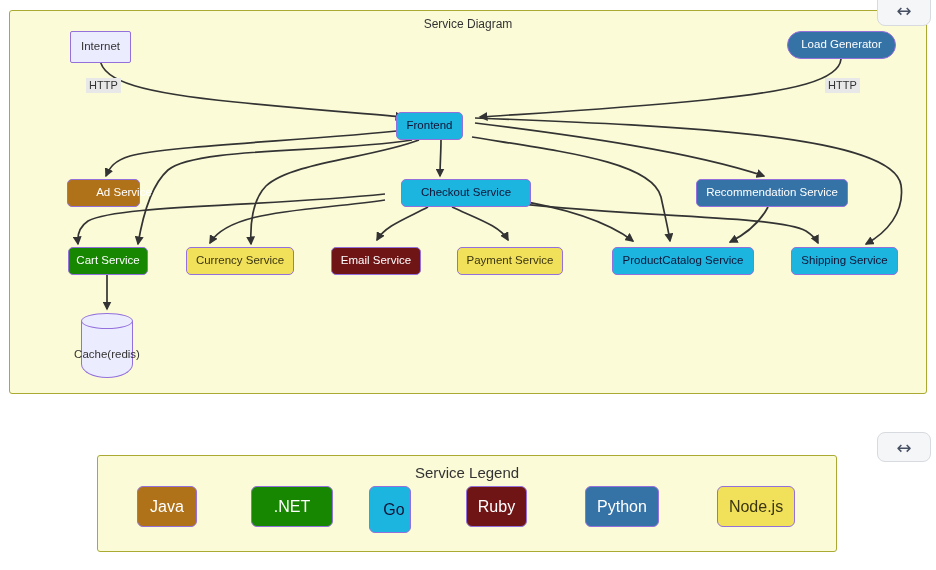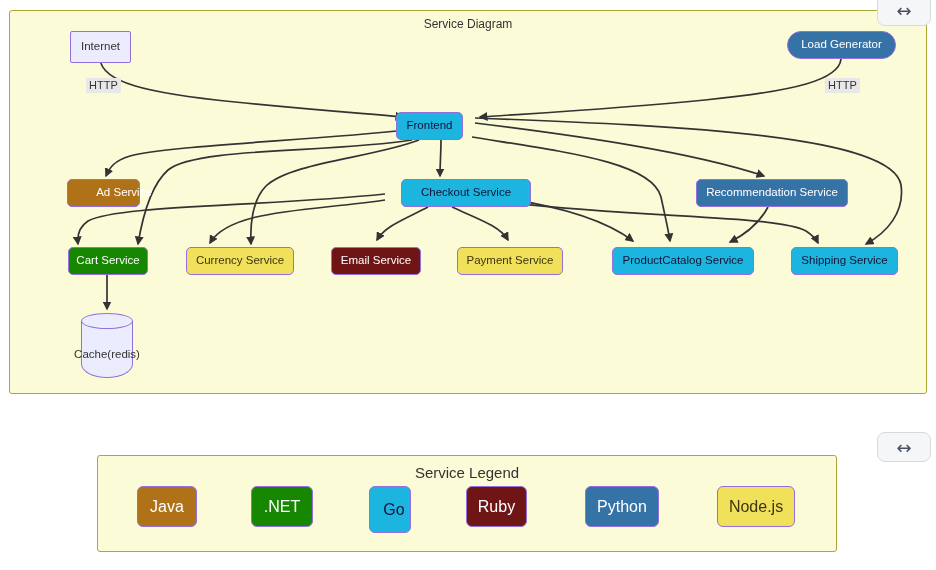--- a/index.html
+++ b/index.html
@@ -37,21 +37,21 @@
 
 <div class="page">
 
   <div class="panel" id="diagram-panel" style="left: 9px; top: 10px; width: 918px; height: 384px;">
     <div class="panel-title diagram-title">Service Diagram</div>
   </div>
 
   <div class="panel" id="legend-panel" style="left: 97px; top: 455px; width: 740px; height: 97px;">
     <div class="panel-title legend-title">Service Legend</div>
   <div class="legend-item" style="left: 39px; top: 30px; width: 60px; height: 41px; background: rgb(176, 114, 25); color: rgb(255, 255, 255);">Java</div>
-      <div class="legend-item" style="left: 153px; top: 30px; width: 62px; height: 41px; background: rgb(23, 134, 0); color: rgb(255, 255, 255);">.NET</div>
+      <div class="legend-item" style="left: 153px; top: 30px; width: 82px; height: 41px; background: rgb(23, 134, 0); color: rgb(255, 255, 255);">.NET</div>
       <div class="legend-item" style="left: 271px; top: 30px; width: 42px; height: 47px; background: rgb(28, 181, 224); color: rgb(19, 19, 53); padding-left: 8px;">Go</div>
       <div class="legend-item" style="left: 368px; top: 30px; width: 61px; height: 41px; background: rgb(112, 21, 22); color: rgb(255, 255, 255);">Ruby</div>
       <div class="legend-item" style="left: 487px; top: 30px; width: 74px; height: 41px; background: rgb(53, 114, 165); color: rgb(255, 255, 255);">Python</div>
       <div class="legend-item" style="left: 619px; top: 30px; width: 78px; height: 41px; background: rgb(241, 224, 90); color: rgb(59, 53, 18);">Node.js</div>
     </div>
 
   <svg id="edge-svg" width="936" height="570">
     <defs>
       <marker id="arrow" markerUnits="userSpaceOnUse" markerWidth="9" markerHeight="9" refX="7.5" refY="4.5" orient="auto">
         <path d="M0,0 L9,4.5 L0,9 Z" fill="#333333"></path>

